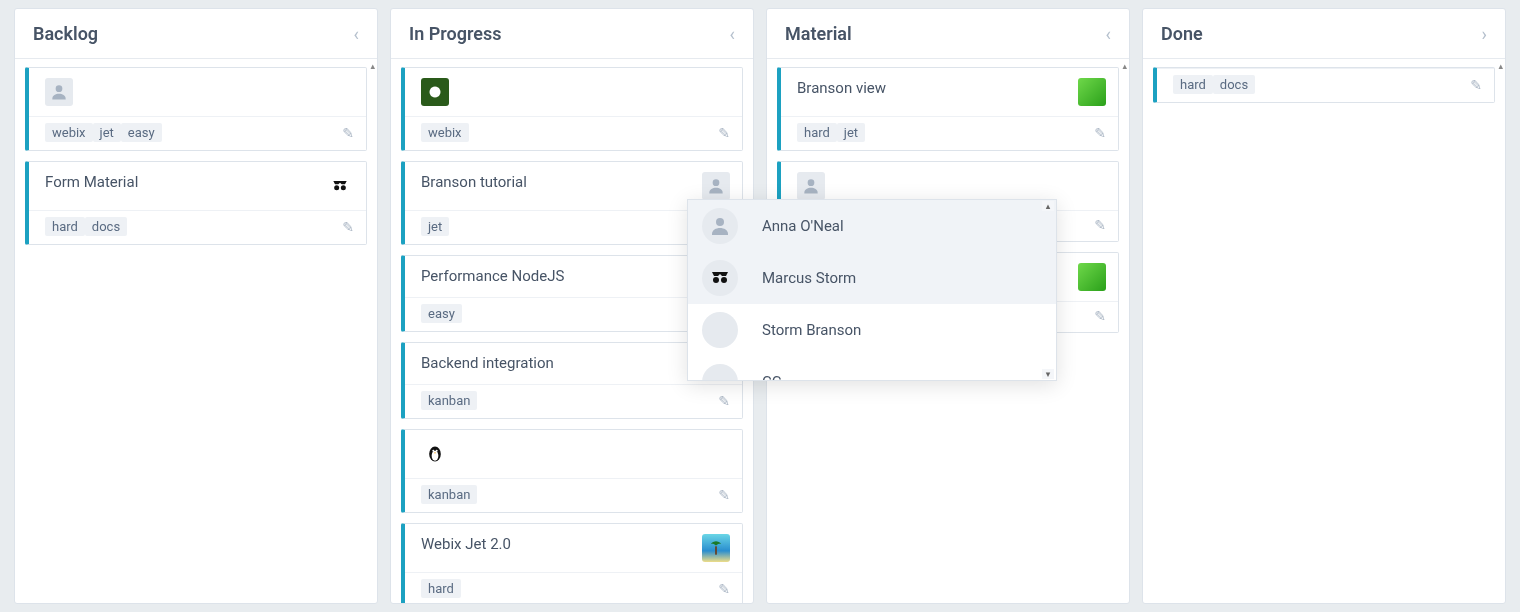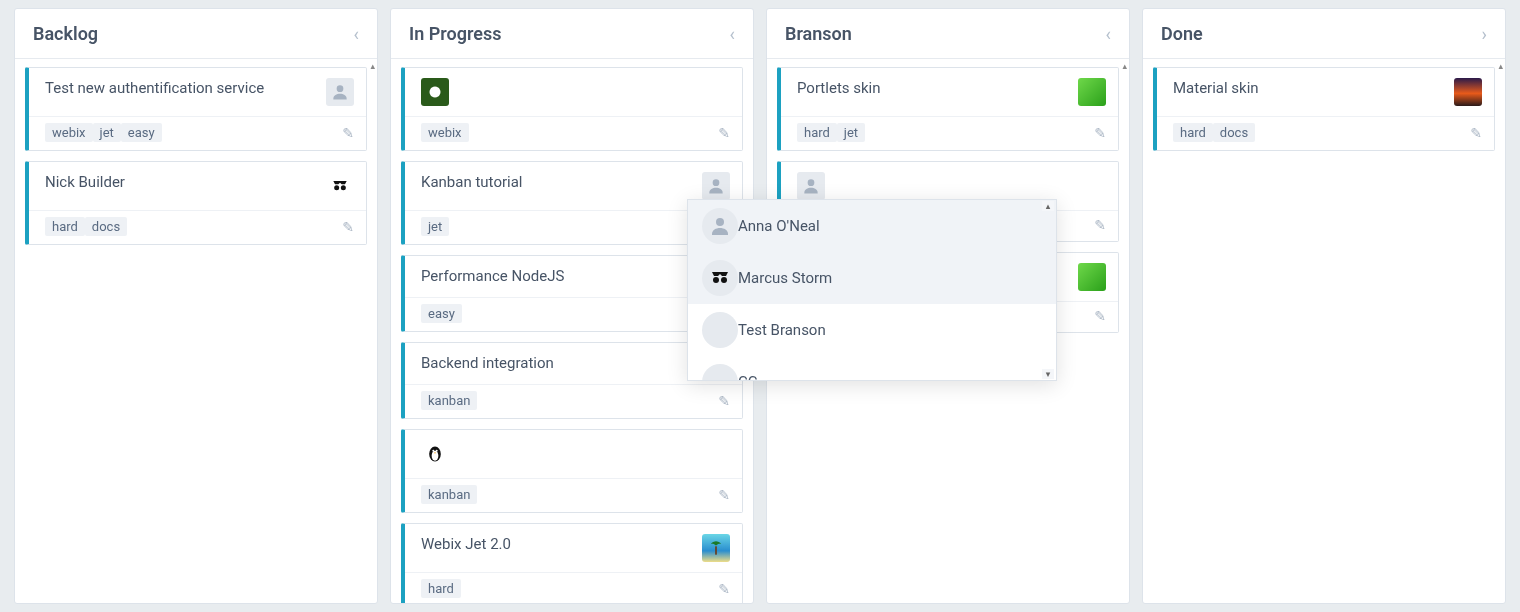--- a/index.html
+++ b/index.html
@@ -116,21 +116,21 @@
     width: 370px;
     z-index: 100;
   }
   .user-list {
     max-height: 180px;
     overflow-y: auto;
   }
   .user-row {
     display: flex;
     align-items: center;
-    gap: 0;
+    gap: 24px;
     padding: 8px 14px;
     cursor: pointer;
     font-size: 15px;
     color: #475466;
   }
   .user-row.sel { background: #f0f3f7; }
   .user-row .av {
     width: 36px;
     height: 36px;
     border-radius: 50%;
@@ -180,41 +180,40 @@
   <div class="column">
     <div class="col-header">
       <span class="col-title">Backlog</span>
       <span class="chevron">‹</span>
     </div>
     <div class="col-body">
       <span class="col-scroll-hint">▴</span>
 
       <div class="card">
         <div class="card-top">
-          <div class="card-title">Test new authentification service</div>
           <div class="avatar">
             <svg viewBox="0 0 24 24">
                 <circle class="av-person" cx="12" cy="8" r="4"></circle>
                 <path class="av-person" d="M4 20c0-4 4-6 8-6s8 2 8 6v1H4z"></path>
               </svg>
           </div>
         </div>
         <div class="card-bottom">
           <div class="tags">
             <span class="tag">webix</span>
             <span class="tag">jet</span>
             <span class="tag">easy</span>
           </div>
           <span class="edit-btn">✎</span>
         </div>
       </div>
 
       <div class="card">
         <div class="card-top">
-          <div class="card-title">Nick Builder</div>
+          <div class="card-title">Form Material</div>
           <div class="avatar av-glasses">
             <svg viewBox="0 0 24 24">
                 <path fill="#111" d="M4 6h16l-2 4h-4l-2-2-2 2H6z"></path>
                 <circle fill="#111" cx="8" cy="14" r="3"></circle>
                 <circle fill="#111" cx="16" cy="14" r="3"></circle>
               </svg>
           </div>
         </div>
         <div class="card-bottom">
           <div class="tags">
@@ -241,21 +240,21 @@
         <div class="card-bottom">
           <div class="tags">
               <span class="tag">webix</span>
             </div>
           <span class="edit-btn">✎</span>
         </div>
       </div>
 
       <div class="card">
         <div class="card-top">
-          <div class="card-title">Kanban tutorial</div>
+          <div class="card-title">Branson tutorial</div>
           <div class="avatar">
             <svg viewBox="0 0 24 24">
                 <circle class="av-person" cx="12" cy="8" r="4"></circle>
                 <path class="av-person" d="M4 20c0-4 4-6 8-6s8 2 8 6v1H4z"></path>
               </svg>
           </div>
         </div>
         <div class="card-bottom">
           <div class="tags">
               <span class="tag">jet</span>
@@ -323,29 +322,29 @@
               <span class="tag">hard</span>
             </div>
           <span class="edit-btn">✎</span>
         </div>
       </div>
     </div>
   </div>
 
   <div class="column" style="position:relative;">
     <div class="col-header">
-      <span class="col-title">Branson</span>
+      <span class="col-title">Material</span>
       <span class="chevron">‹</span>
     </div>
     <div class="col-body">
       <span class="col-scroll-hint">▴</span>
 
       <div class="card">
         <div class="card-top">
-          <div class="card-title">Portlets skin</div>
+          <div class="card-title">Branson view</div>
           <div class="avatar av-green"></div>
         </div>
         <div class="card-bottom">
           <div class="tags">
             <span class="tag">hard</span>
             <span class="tag">jet</span>
           </div>
           <span class="edit-btn">✎</span>
         </div>
       </div>
@@ -394,44 +393,40 @@
             <svg viewBox="0 0 24 24">
                 <path fill="#111" d="M4 6h16l-2 4h-4l-2-2-2 2H6z"></path>
                 <circle fill="#111" cx="8" cy="14" r="3"></circle>
                 <circle fill="#111" cx="16" cy="14" r="3"></circle>
               </svg>
           </div>
           <span>Marcus Storm</span>
         </div>
         <div class="user-row">
           <div class="av av-sunset" style="border-radius:50%;"></div>
-          <span>Test Branson</span>
+          <span>Storm Branson</span>
         </div>
         <div class="user-row">
           <div class="av av-green" style="border-radius:50%;"></div>
           <span>CC</span>
         </div>
       </div>
       <span class="scroll-arrow-bot">▾</span>
     </div>
   </div>
 
   <div class="column">
     <div class="col-header">
       <span class="col-title">Done</span>
       <span class="chevron">›</span>
     </div>
     <div class="col-body">
       <span class="col-scroll-hint">▴</span>
 
       <div class="card">
-        <div class="card-top">
-          <div class="card-title">Material skin</div>
-          <div class="avatar av-sunset"></div>
-        </div>
         <div class="card-bottom">
           <div class="tags">
             <span class="tag">hard</span>
             <span class="tag">docs</span>
           </div>
           <span class="edit-btn">✎</span>
         </div>
       </div>
     </div>
   </div>

